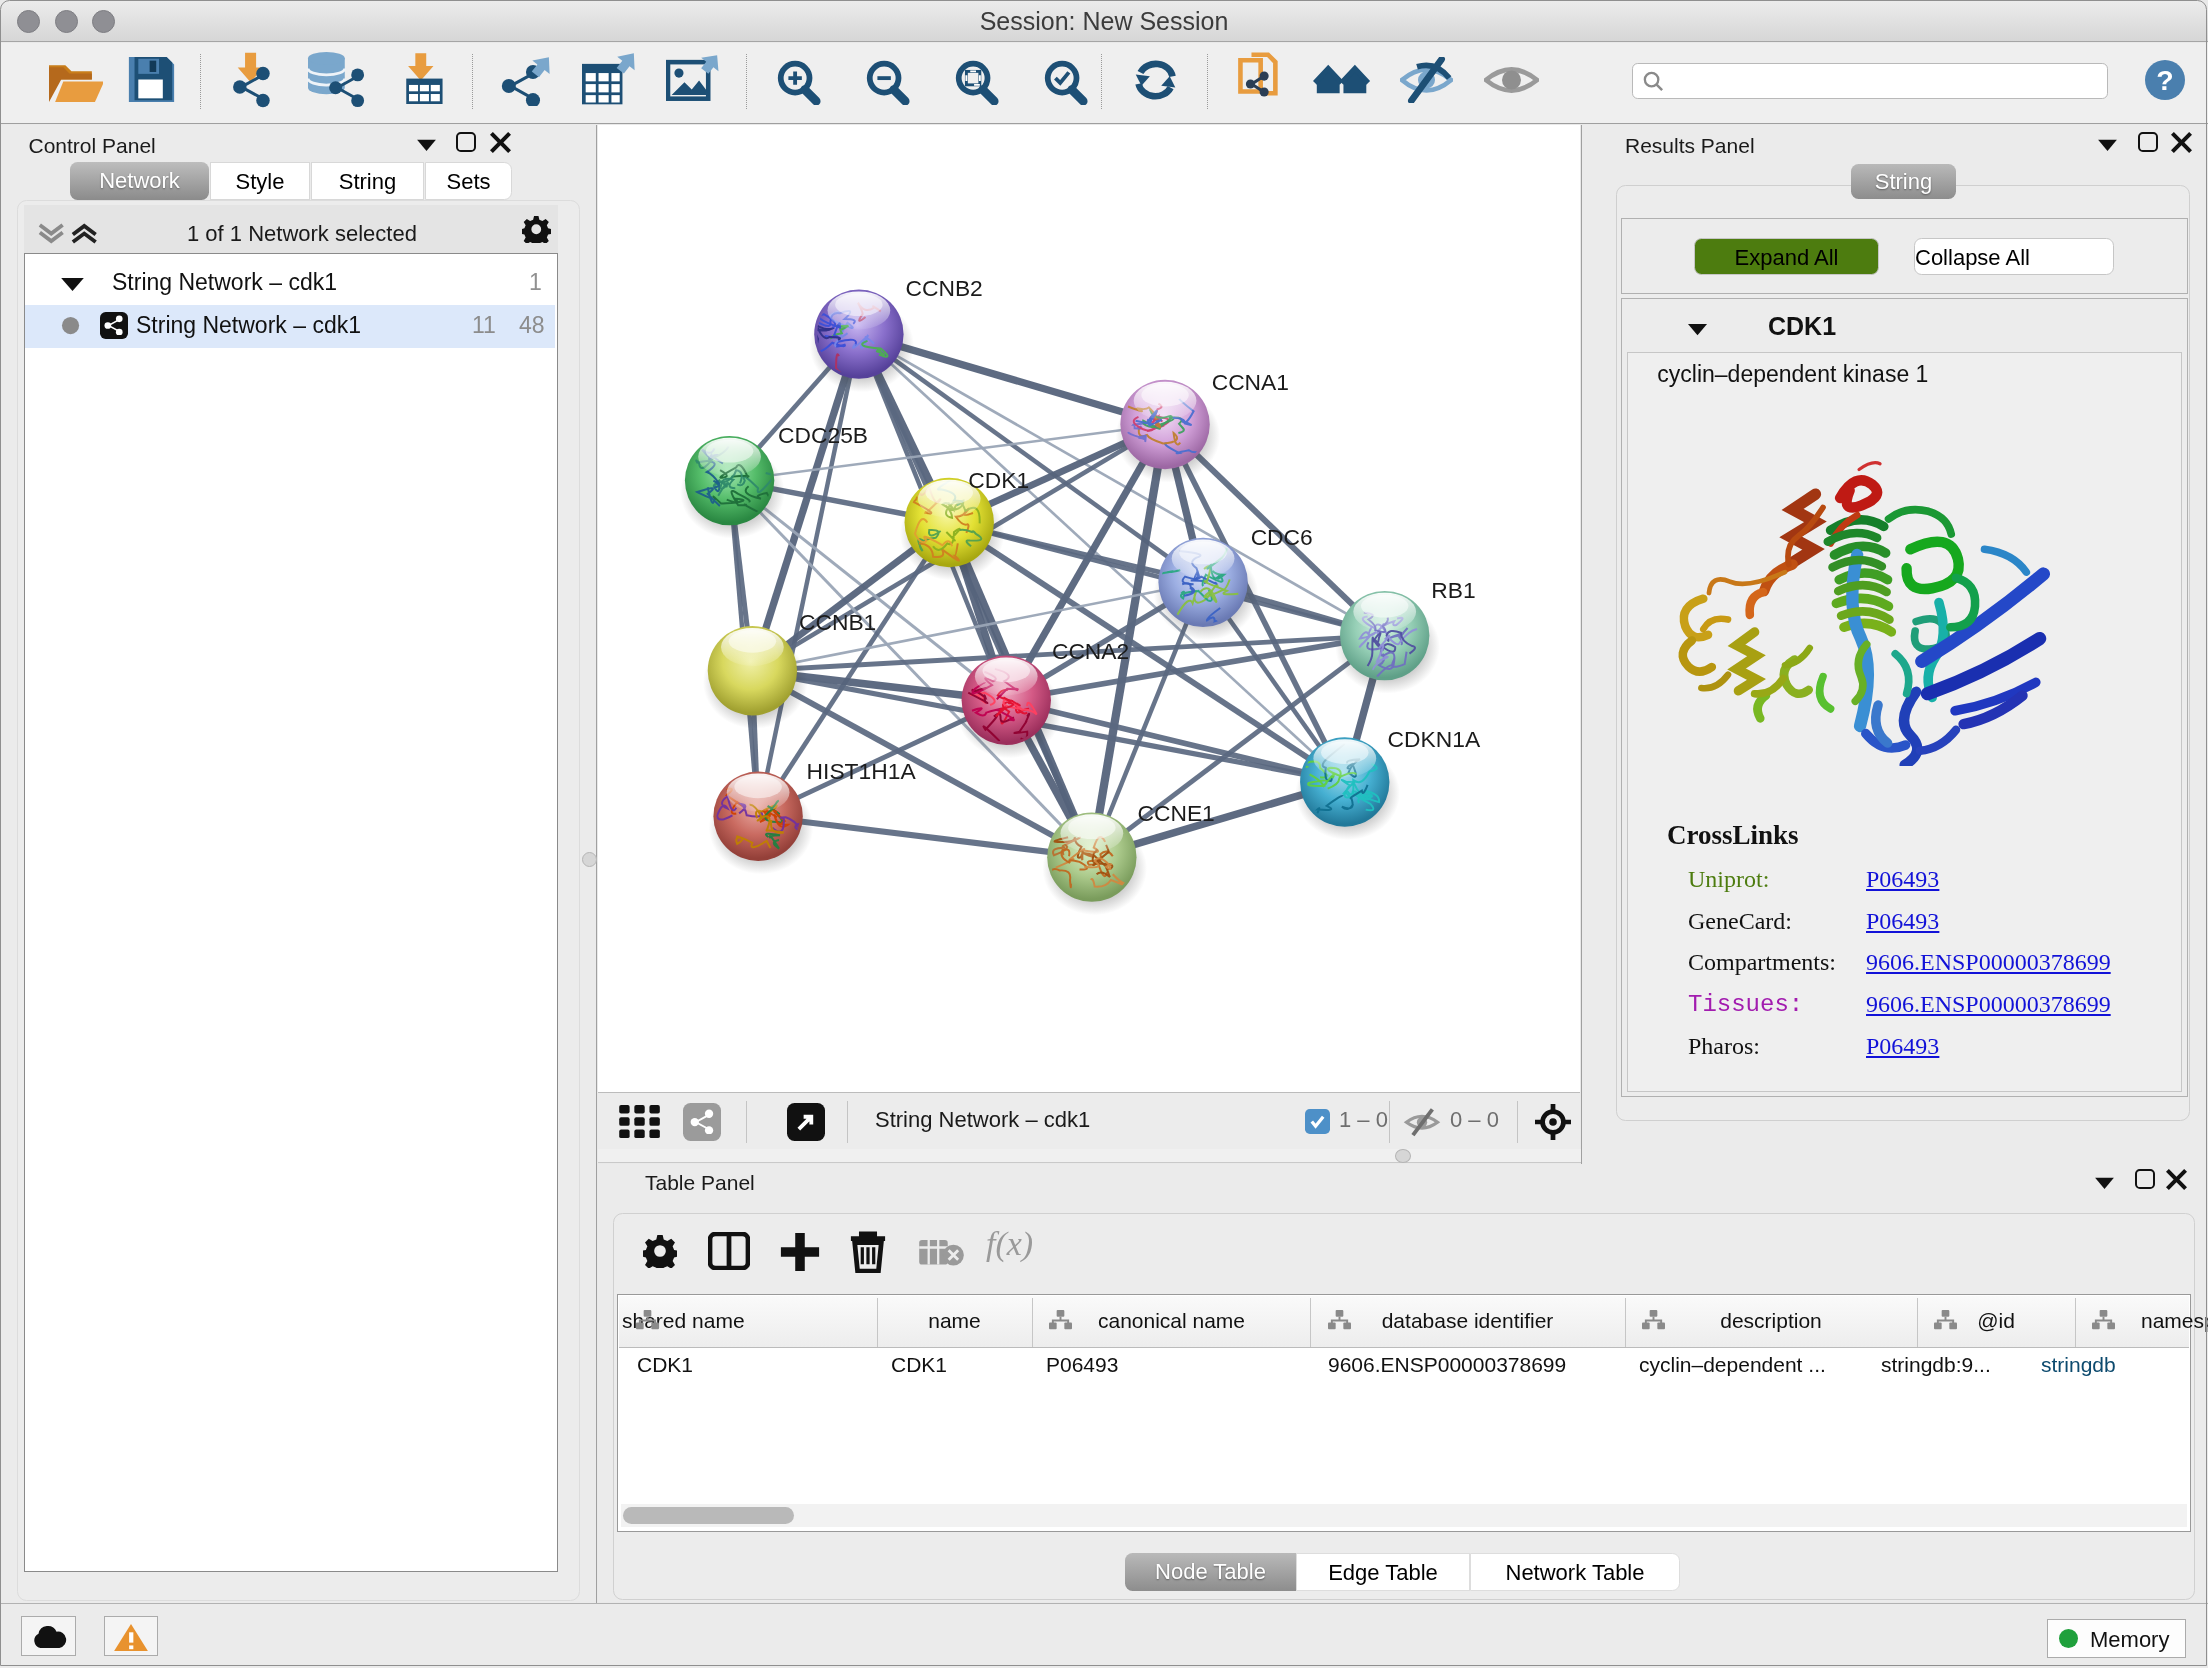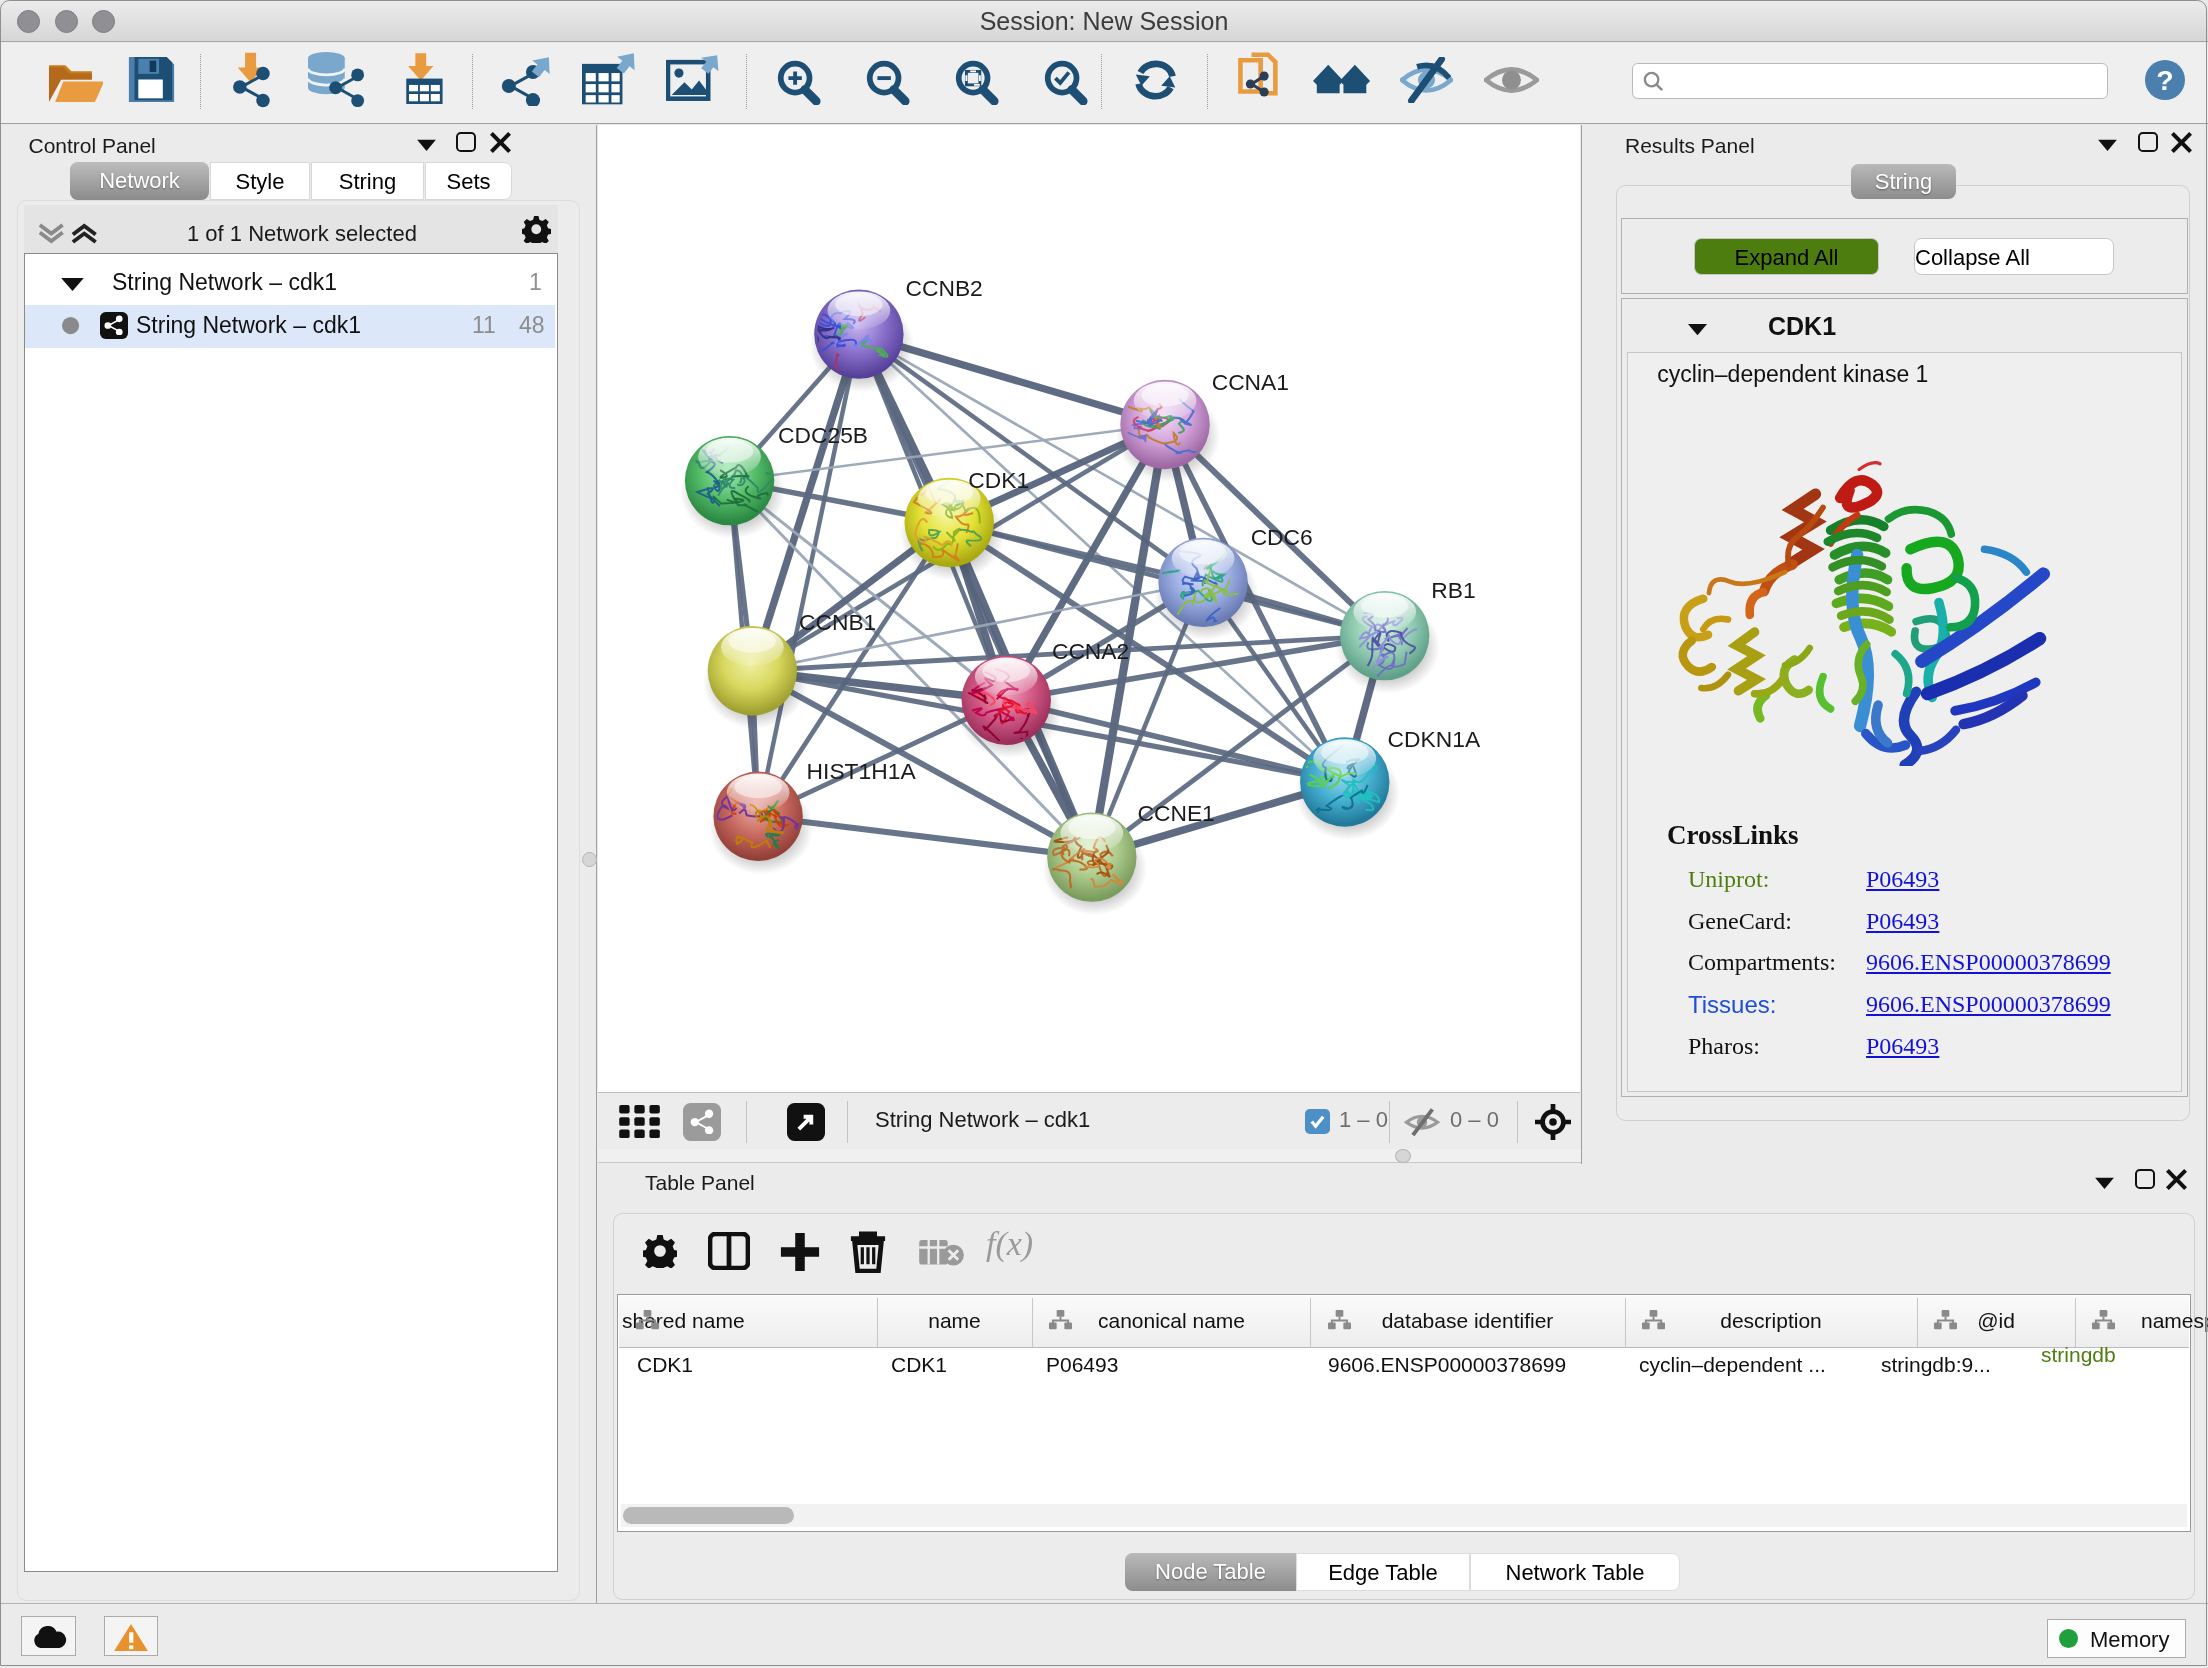--- a/index.html
+++ b/index.html
@@ -720,21 +720,21 @@
 <path d="M370 250 q-30 24 -62 30" stroke="#2433b4" stroke-width="11"></path>
 <path d="M300 286 q-16 20 -38 22" stroke="#2742bc" stroke-width="9"></path>
 <path d="M218 260 q-8 26 10 40" stroke="#3a78cc" stroke-width="10"></path>
 </g>
   </svg>
 <div class="abs" style="left:1581px;top:125px;width:628px;height:1039px;pointer-events:none">
   <div class="abs" style="left:86px;top:695px;font-family:'Liberation Serif',serif;font-size:27px;font-weight:bold;color:#111">CrossLinks</div>
   <div class="abs" style="left:107px;top:741px;font-family:'Liberation Serif',serif;font-size:24px;color:#4d7c0f">Uniprot:</div>
   <div class="abs" style="left:107px;top:783px;font-family:'Liberation Serif',serif;font-size:24px;color:#111">GeneCard:</div>
   <div class="abs" style="left:107px;top:824px;font-family:'Liberation Serif',serif;font-size:24px;color:#111">Compartments:</div>
-  <div class="abs" style="left:107px;top:866px;font-family:Liberation Sans, sans-serif;font-size:24px;color:#1d4ed8">Tissues:</div>
+  <div class="abs" style="left:107px;top:866px;font-family:Liberation Mono, monospace;font-size:24px;color:#a21caf">Tissues:</div>
   <div class="abs" style="left:107px;top:908px;font-family:'Liberation Serif',serif;font-size:24px;color:#111">Pharos:</div>
   <div class="abs" style="left:285px;top:741px;font-family:'Liberation Serif',serif;font-size:24px;color:#1212d8;text-decoration:underline">P06493</div>
   <div class="abs" style="left:285px;top:783px;font-family:'Liberation Serif',serif;font-size:24px;color:#1212d8;text-decoration:underline">P06493</div>
   <div class="abs" style="left:285px;top:824px;font-family:'Liberation Serif',serif;font-size:24px;color:#1212d8;text-decoration:underline">9606.ENSP00000378699</div>
   <div class="abs" style="left:285px;top:866px;font-family:'Liberation Serif',serif;font-size:24px;color:#1212d8;text-decoration:underline">9606.ENSP00000378699</div>
   <div class="abs" style="left:285px;top:908px;font-family:'Liberation Serif',serif;font-size:24px;color:#1212d8;text-decoration:underline">P06493</div>
 </div>
 
 <div class="abs" style="left:598px;top:1164px;width:1610px;height:438px;background:#ebebeb">
   <div class="paneltitle abs" style="left:47px;top:6.7px">Table Panel</div>
@@ -856,20 +856,20 @@
         <rect x="17" y="14" width="8" height="7" rx="1"></rect>
         <path d="M12 8 h2 v3 h-2z M5 11 h16 v2 H5z M4 11 h2 v4 h-2z M20 11 h2 v4 h-2z"></path>
       </g>
     </svg>
 <div class="abs" style="left:39px;top:189px;font-size:21px;color:#111">CDK1</div>
 <div class="abs" style="left:293px;top:189px;font-size:21px;color:#111">CDK1</div>
 <div class="abs" style="left:448px;top:189px;font-size:21px;color:#111">P06493</div>
 <div class="abs" style="left:730px;top:189px;font-size:21px;color:#111">9606.ENSP00000378699</div>
 <div class="abs" style="left:1041px;top:189px;font-size:21px;color:#111">cyclin–dependent ...</div>
 <div class="abs" style="left:1283px;top:189px;font-size:21px;color:#111">stringdb:9...</div>
-<div class="abs" style="left:1443px;top:179px;font-size:21px;color:#4d7c0f">stringdb</div>
+<div class="abs" style="left:1443px;top:189px;font-size:21px;color:#0c4a6e">stringdb</div>
 <div class="abs" style="left:23px;top:340px;width:1566px;height:23px;background:#f2f2f2"></div>
 <div class="abs" style="left:25px;top:343px;width:171px;height:17px;background:#b9b9b9;border-radius:8.6px"></div>
 <div class="abs" style="left:527px;top:389px;width:171px;height:38px;background:linear-gradient(#b9b9b9,#8d8d8d);border-radius:7.6px 0 0 7.6px;color:#fff;font-size:22px;text-align:center;line-height:38px;text-shadow:0 1px 1.9px rgba(0,0,0,.4)">Node Table</div>
 <div class="abs" style="left:698px;top:389px;width:174px;height:38px;background:#fff;border:1px solid #ddd;font-size:22px;text-align:center;line-height:38px">Edge Table</div>
 <div class="abs" style="left:872px;top:389px;width:210px;height:38px;background:#fff;border:1px solid #ddd;border-radius:0 7.6px 7.6px 0;font-size:22px;text-align:center;line-height:38px">Network Table</div>
 </div>
 <div class="abs" style="left:0;top:0;width:2207px;height:1666px;border:1px solid #8f8f8f;border-radius:9.5px 9.5px 0 0;pointer-events:none"></div>
 
 </body></html>

